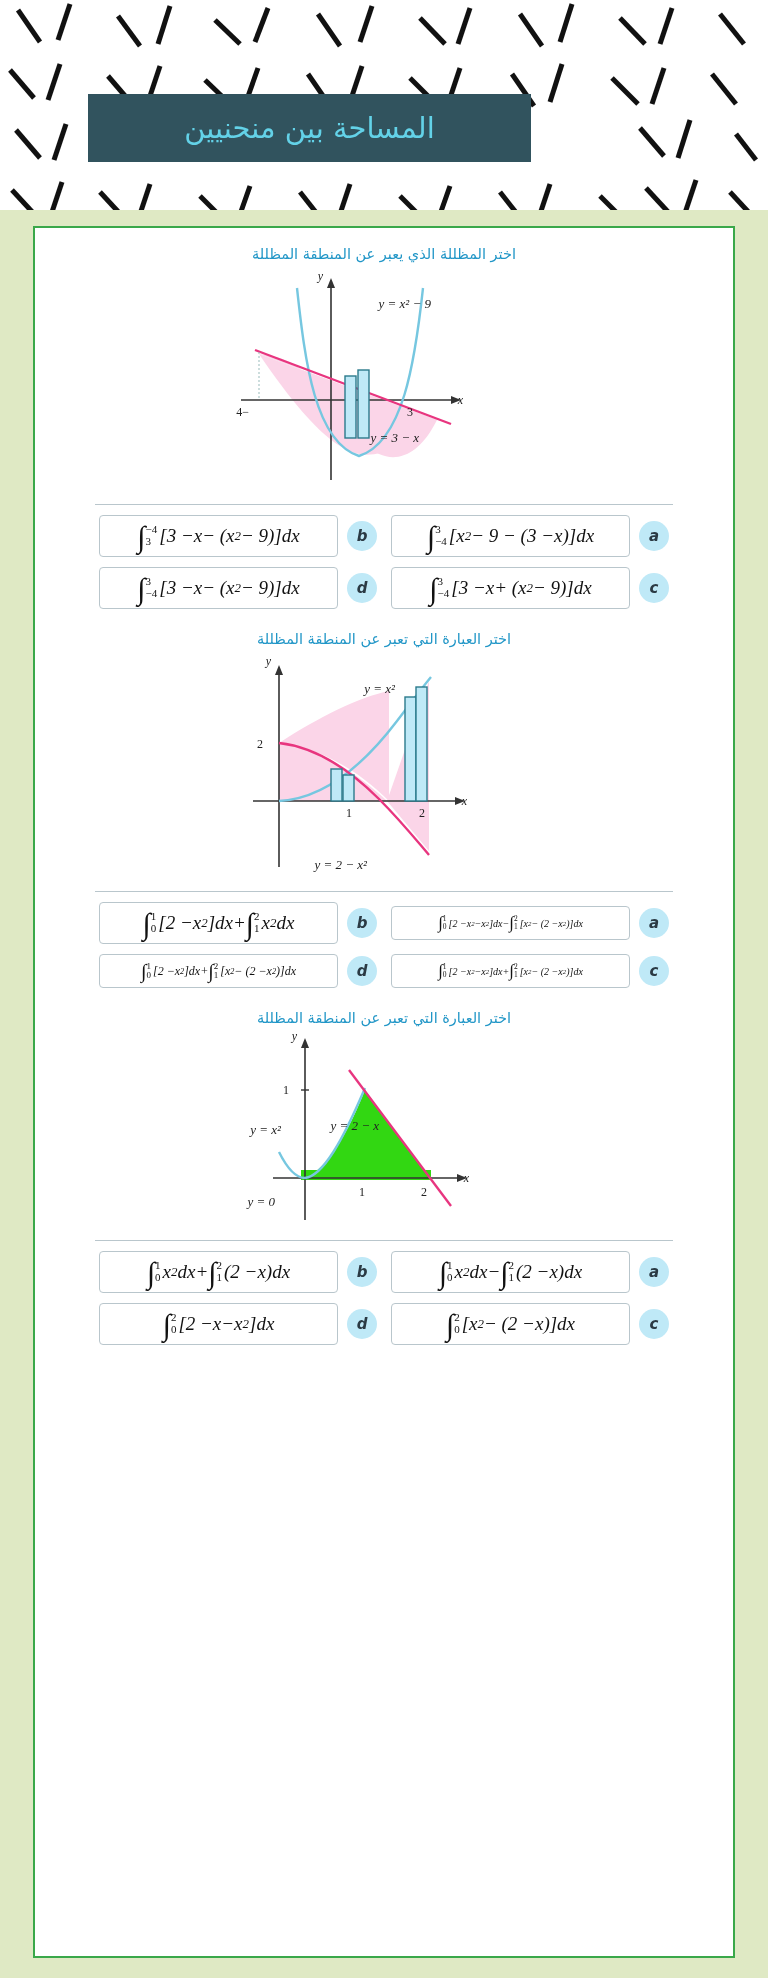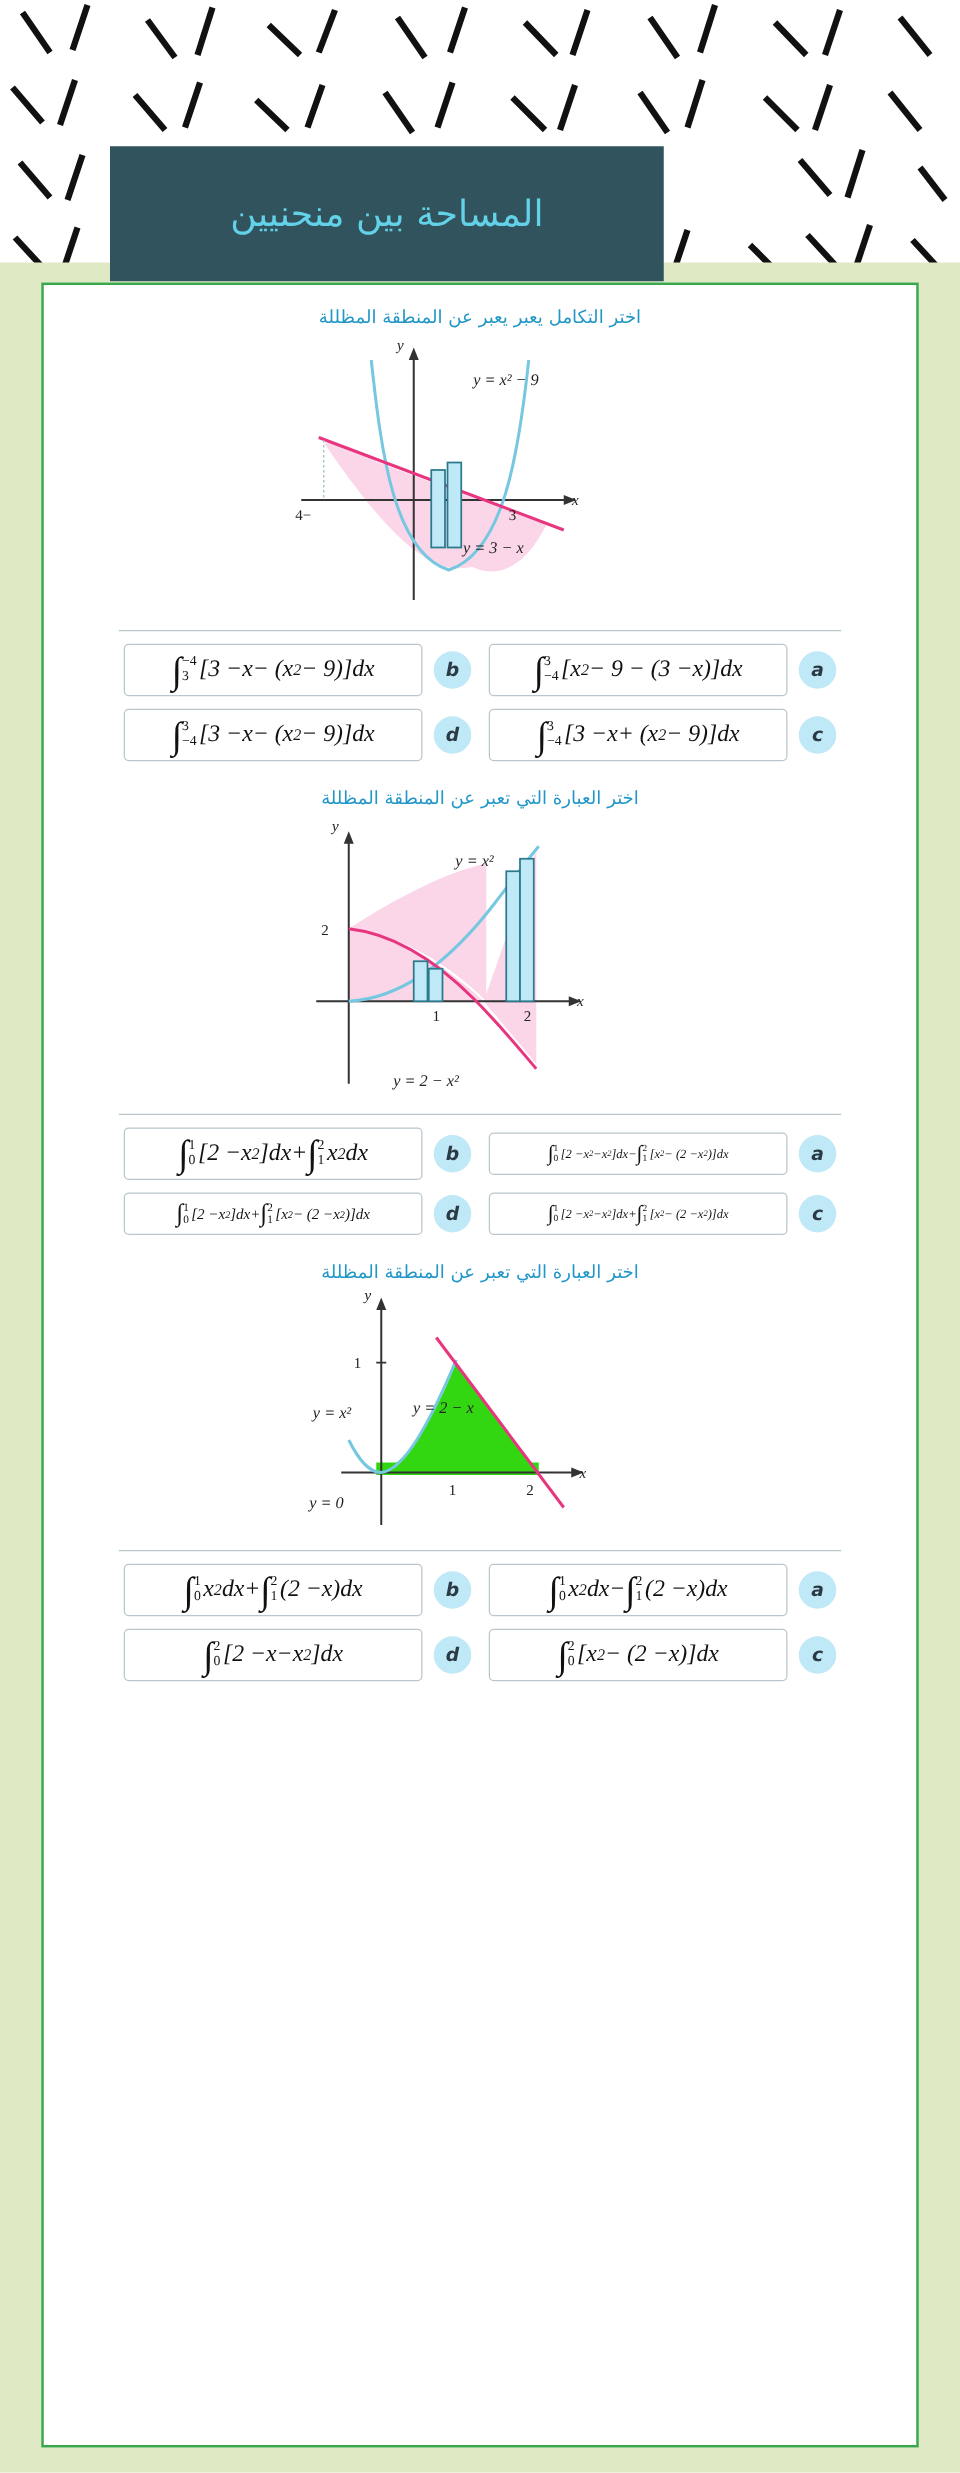--- a/index.html
+++ b/index.html
@@ -14,21 +14,21 @@
     background:#ffffff;
     z-index:0;
   }
   #bg-pattern svg{display:block;}
   #bg-green{
     position:absolute;left:0;top:210px;width:768px;height:1768px;
     background:#dfe9c4;z-index:1;
   }
   
   .title-bar{
-    position:absolute;left:88px;top:117px;width:443px;height:108px;
+    position:absolute;left:88px;top:94px;width:443px;height:68px;
     background:#31535e;z-index:3;
     display:flex;align-items:center;justify-content:center;
   }
   .title-bar .title-text{
     color:#63d2e8;font-size:29px;font-family:"DejaVu Sans", sans-serif;
     letter-spacing:1px;
   }
   
   .sheet{
     position:absolute;left:33px;top:226px;width:702px;height:1732px;
@@ -162,21 +162,21 @@
 </div>
 <div id="bg-green"></div>
 
 <div class="title-bar">
   <span class="title-text">المساحة بين منحنيين</span>
 </div>
 
 <div class="sheet">
 
   <div class="q-block">
-    <div class="q-prompt">اختر التكامل يعبر يعبر عن المنطقة المظللة</div>
+    <div class="q-prompt">اختر المظللة الذي يعبر عن المنطقة المظللة</div>
 
     <div class="graph-wrap">
       <svg width="330" height="228" viewBox="0 0 330 228" xmlns="http://www.w3.org/2000/svg">
 
         <path d="M40 88 L218 154 L218 154 C200 190 178 196 160 188 C140 178 118 150 96 118 C80 96 60 90 40 88 Z" fill="#fbd5e8" stroke="none"></path>
         <path d="M40 88 C70 132 100 170 128 184 C152 196 182 184 202 158 L218 154 Z" fill="#fbd5e8"></path>
 
         <line x1="112" y1="18" x2="112" y2="214" stroke="#333" stroke-width="1.6"></line>
         <line x1="22" y1="134" x2="236" y2="134" stroke="#333" stroke-width="1.6"></line>
         <polygon points="112,12 108,22 116,22" fill="#333"></polygon>

